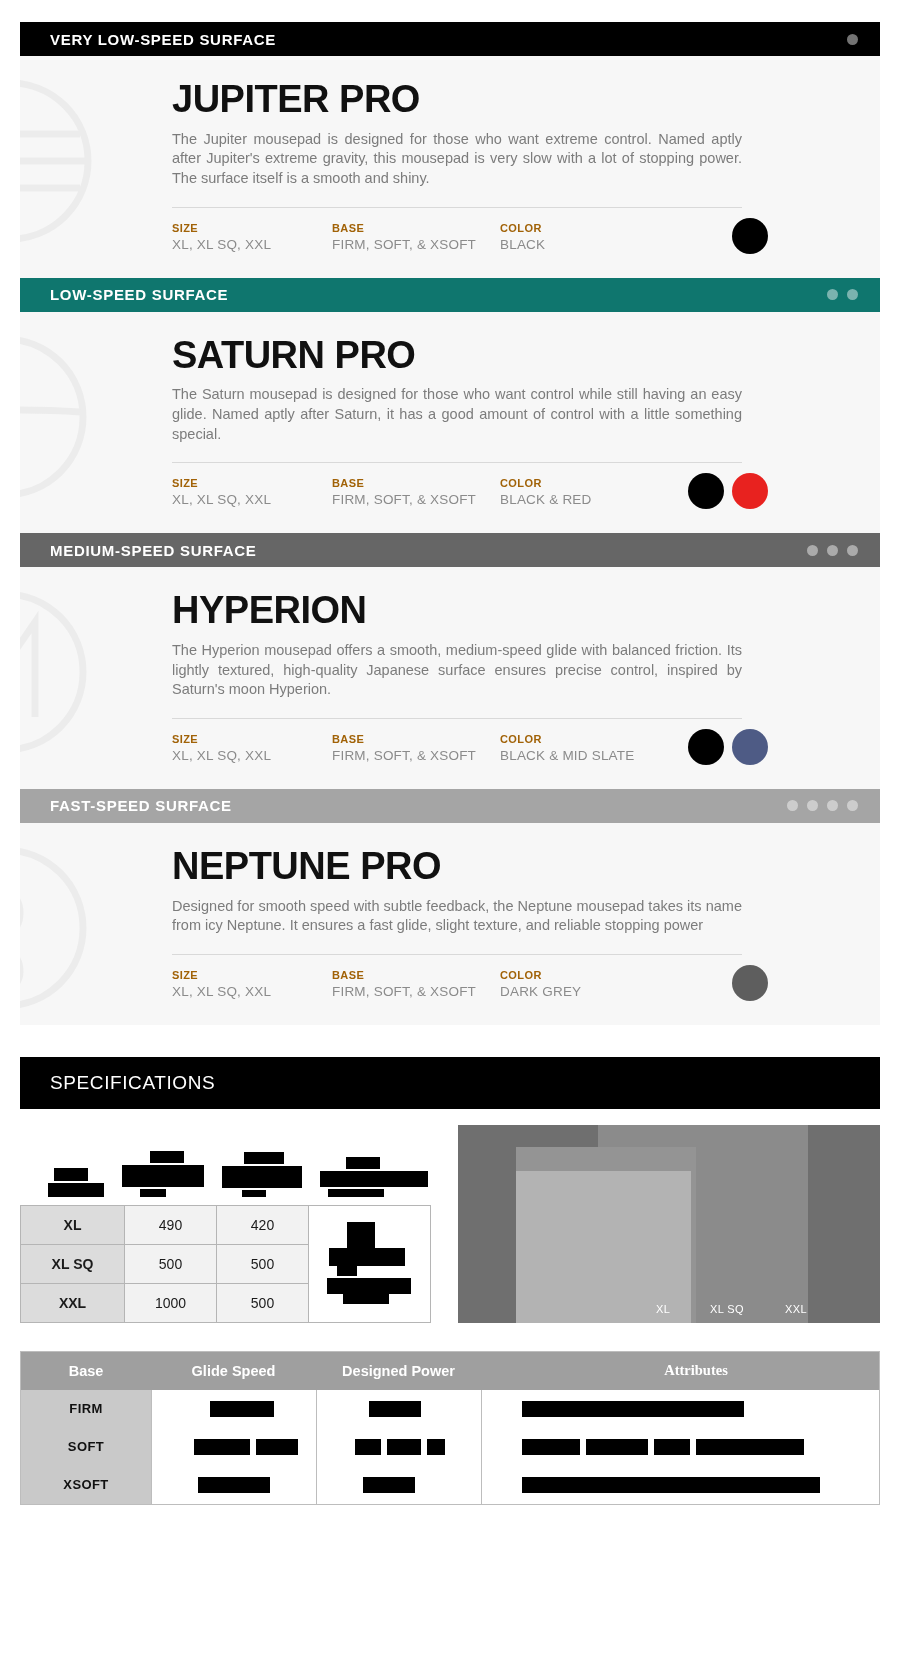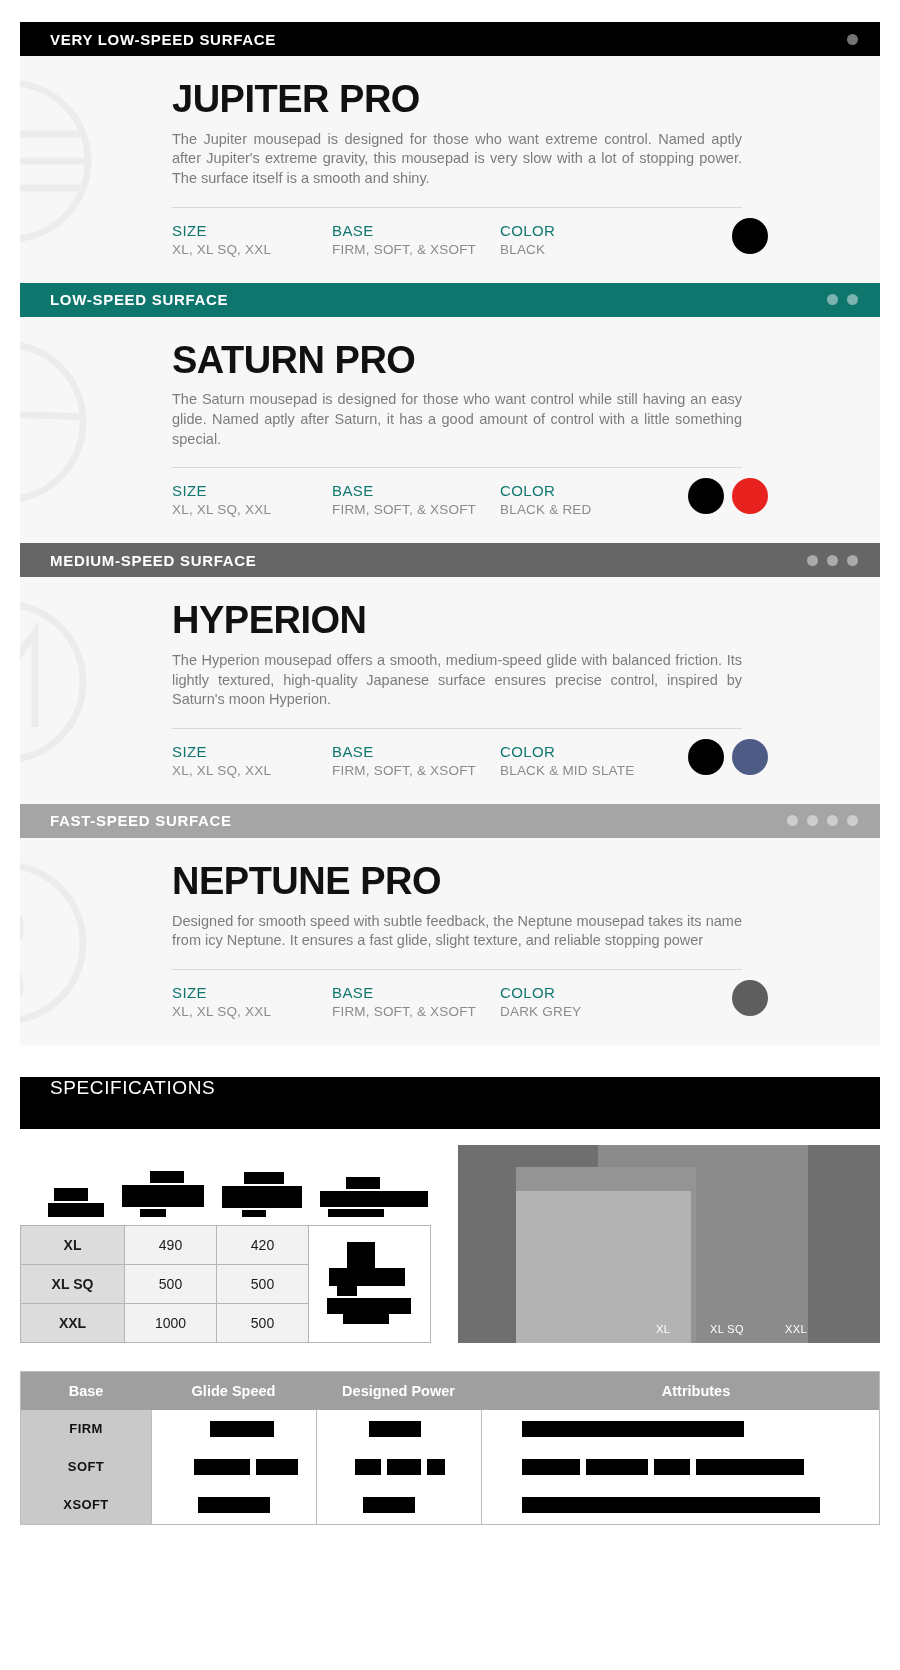--- a/index.html
+++ b/index.html
@@ -81,23 +81,23 @@
     display: flex;
     align-items: flex-start;
     max-width: 570px;
     position: relative;
   }
   .spec-col { width: 160px; }
   .spec-col.size { width: 160px; }
   .spec-col.base { width: 168px; }
   .spec-col.color { width: 180px; }
   .spec-label {
-    font-size: 15px;
-    font-weight: 400;
-    color: #0f766e;
+    font-size: 11px;
+    font-weight: 700;
+    color: #a16207;
     letter-spacing: 0.4px;
     margin-bottom: 3px;
   }
   .spec-value {
     font-size: 13.5px;
     color: #8b8b8b;
     letter-spacing: 0.2px;
   }
   .swatches {
     position: absolute;
@@ -108,21 +108,21 @@
   }
   .swatch { width: 36px; height: 36px; border-radius: 50%; }
 
   
   .spec-section { margin: 32px 20px 0 20px; }
   .spec-header {
     background: #000000;
     color: #ffffff;
     height: 52px;
     display: flex;
-    align-items: flex-start;
+    align-items: center;
     padding-left: 30px;
     font-size: 19px;
     letter-spacing: 0.6px;
     font-weight: 500;
   }
 
   .spec-body {
     display: flex;
     gap: 18px;
     margin-top: 16px;
@@ -199,21 +199,21 @@
     color: #ffffff;
     height: 38px;
     align-items: center;
     font-size: 14.5px;
     font-weight: 600;
   }
   .bt-head > div { text-align: center; }
   .bt-c1 { width: 130px; }
   .bt-c2 { width: 165px; }
   .bt-c3 { width: 165px; }
-  .bt-c4 { flex: 1; text-align: left; padding-left: 32px; }
+  .bt-c4 { flex: 1; text-align: left; padding-left: 32px; font-family: Liberation Serif, serif; }
   .bt-body { display: flex; }
   .bt-names { width: 130px; background: #c9c9c9; }
   .bt-name {
     height: 38px;
     display: flex; align-items: center; justify-content: center;
     font-size: 13px;
     font-weight: 700;
     color: #111;
     letter-spacing: 0.4px;
   }

